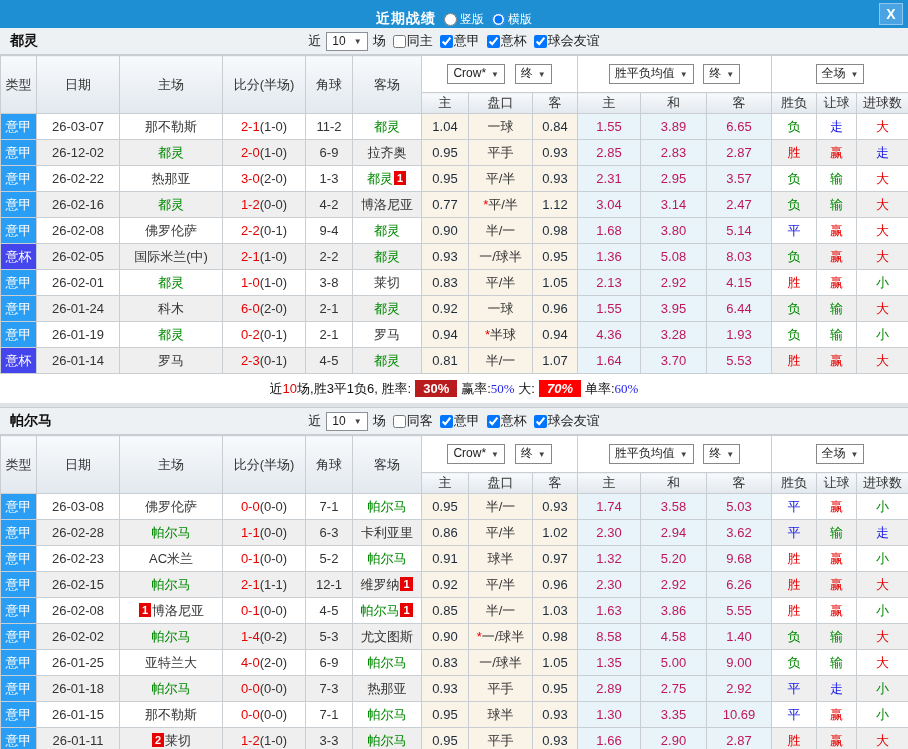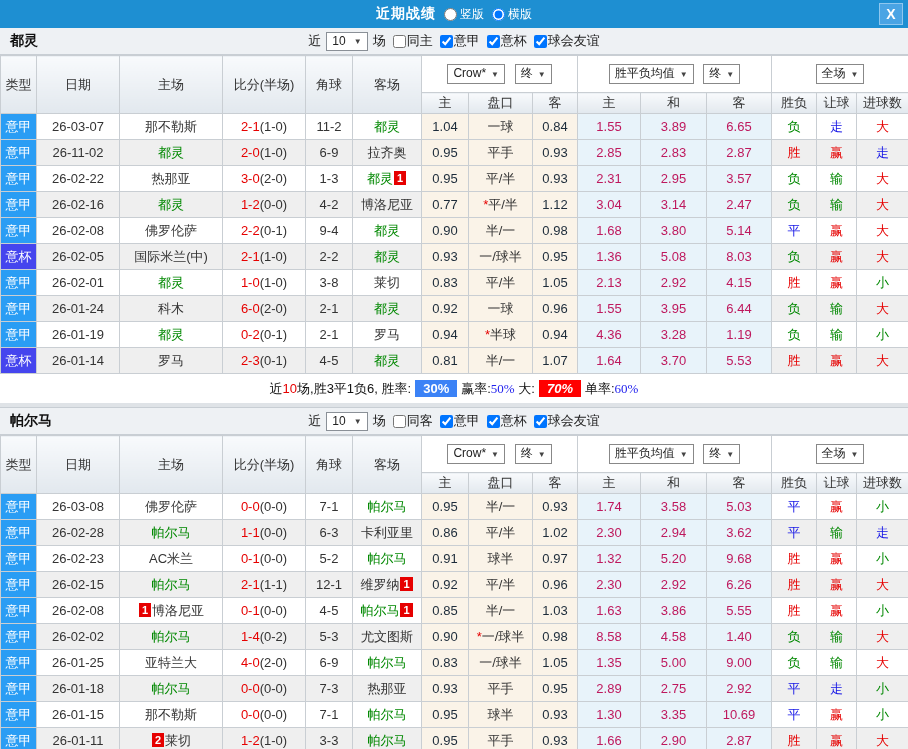--- a/index.html
+++ b/index.html
@@ -5,21 +5,21 @@
   * { box-sizing: border-box; }
   html,body { margin:0; padding:0; }
   body {
     width:908px; height:749px; overflow:hidden; background:#fff;
     font-family:"Liberation Sans","DejaVu Sans",sans-serif;
     font-size:13px; color:#222;
   }
   
   .titlebar {
     height:28px; background:#1e8fd2; color:#fff;
-    display:flex; align-items:center; justify-content:center; position:relative;
+    display:flex; align-items:flex-end; justify-content:center; position:relative;
   }
   .titlebar .t { font-weight:bold; font-size:14px; letter-spacing:1px; }
   .titlebar label { display:inline-flex; align-items:center; font-size:12px; margin-left:8px; cursor:pointer; }
   .titlebar input[type=radio] { width:13px; height:13px; margin:0 3px 0 0; }
   .close {
     position:absolute; right:5px; top:3px; width:24px; height:22px;
     background:#4aa4e4; border:1px solid #8ec7ef; color:#fff;
     font-weight:bold; font-size:14px; text-align:center; line-height:20px; cursor:pointer;
   }
   
@@ -65,21 +65,21 @@
   }
   .st { color:#e60000; font-style:normal; }
   td.res.r { color:#e60000; }
   td.res.g { color:#008800; }
   td.res.b { color:#1414e6; }
   
   .summary { height:29px; display:flex; align-items:center; justify-content:center; font-size:13px; color:#111; }
   .summary .rd { color:#e60000; }
   .summary .bl { color:#2222ee;font-family:Liberation Serif, serif; }
   .summary .badge { color:#fff; font-weight:bold; padding:1px 8px; margin:0 4px; }
-  .summary .badge.green { background:#3b82f6; }
+  .summary .badge.green { background:#b91c1c; }
   .summary .badge.red { background:#ff0000;font-style:italic; }
   .divider { height:5px; background:#dfe3e7; border-bottom:1px solid #c8ced4; }
 </style>
 </head>
 <body>
 
 <div class="titlebar">
   <span class="t">近期战绩</span>
   <label>
     <input type="radio" name="layout" style="">
@@ -184,21 +184,21 @@
           <td class="cream num">0.84</td>
           <td class="mean num">1.55</td>
           <td class="mean num">3.89</td>
           <td class="mean num">6.65</td>
           <td class="res g">负</td>
           <td class="res b">走</td>
           <td class="res r">大</td>
         </tr>
         <tr>
           <td class="lt jia">意甲</td>
-          <td>26-11-02</td>
+          <td>26-12-02</td>
           <td><span class="tg">都灵</span></td>
           <td><span class="sc">2-0</span><span class="hf">(1-0)</span></td>
           <td>6-9</td>
           <td><span>拉齐奥</span></td>
           <td class="cream num">0.95</td>
           <td class="cream">平手</td>
           <td class="cream num">0.93</td>
           <td class="mean num">2.85</td>
           <td class="mean num">2.83</td>
           <td class="mean num">2.87</td>
@@ -313,21 +313,21 @@
           <td>26-01-19</td>
           <td><span class="tg">都灵</span></td>
           <td><span class="sc">0-2</span><span class="hf">(0-1)</span></td>
           <td>2-1</td>
           <td><span>罗马</span></td>
           <td class="cream num">0.94</td>
           <td class="cream"><i class="st">*</i>半球</td>
           <td class="cream num">0.94</td>
           <td class="mean num">4.36</td>
           <td class="mean num">3.28</td>
-          <td class="mean num">1.19</td>
+          <td class="mean num">1.93</td>
           <td class="res g">负</td>
           <td class="res g">输</td>
           <td class="res g">小</td>
         </tr>
         <tr>
           <td class="lt bei">意杯</td>
           <td>26-01-14</td>
           <td><span>罗马</span></td>
           <td><span class="sc">2-3</span><span class="hf">(0-1)</span></td>
           <td>4-5</td>

